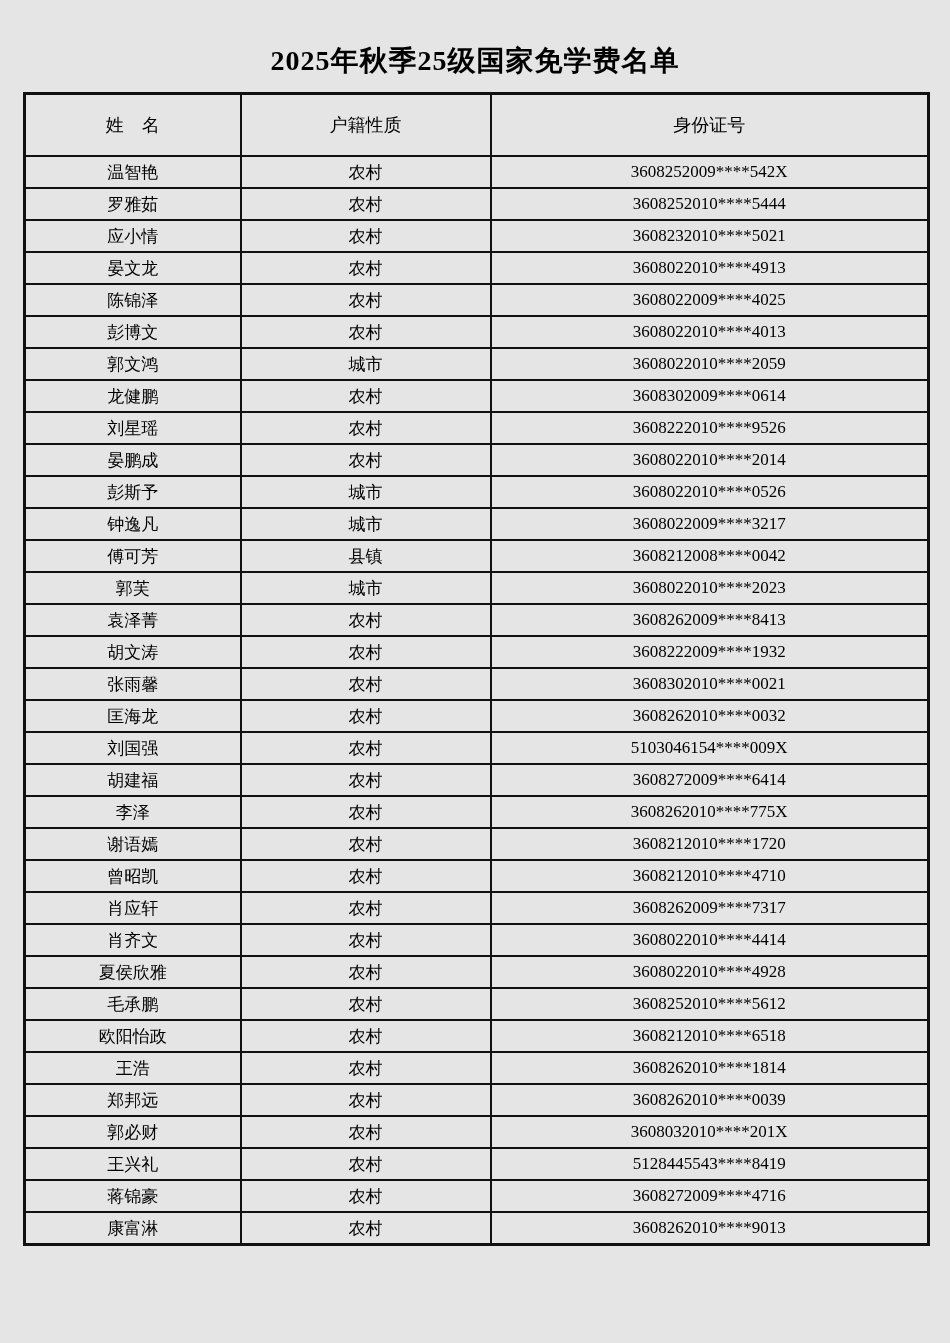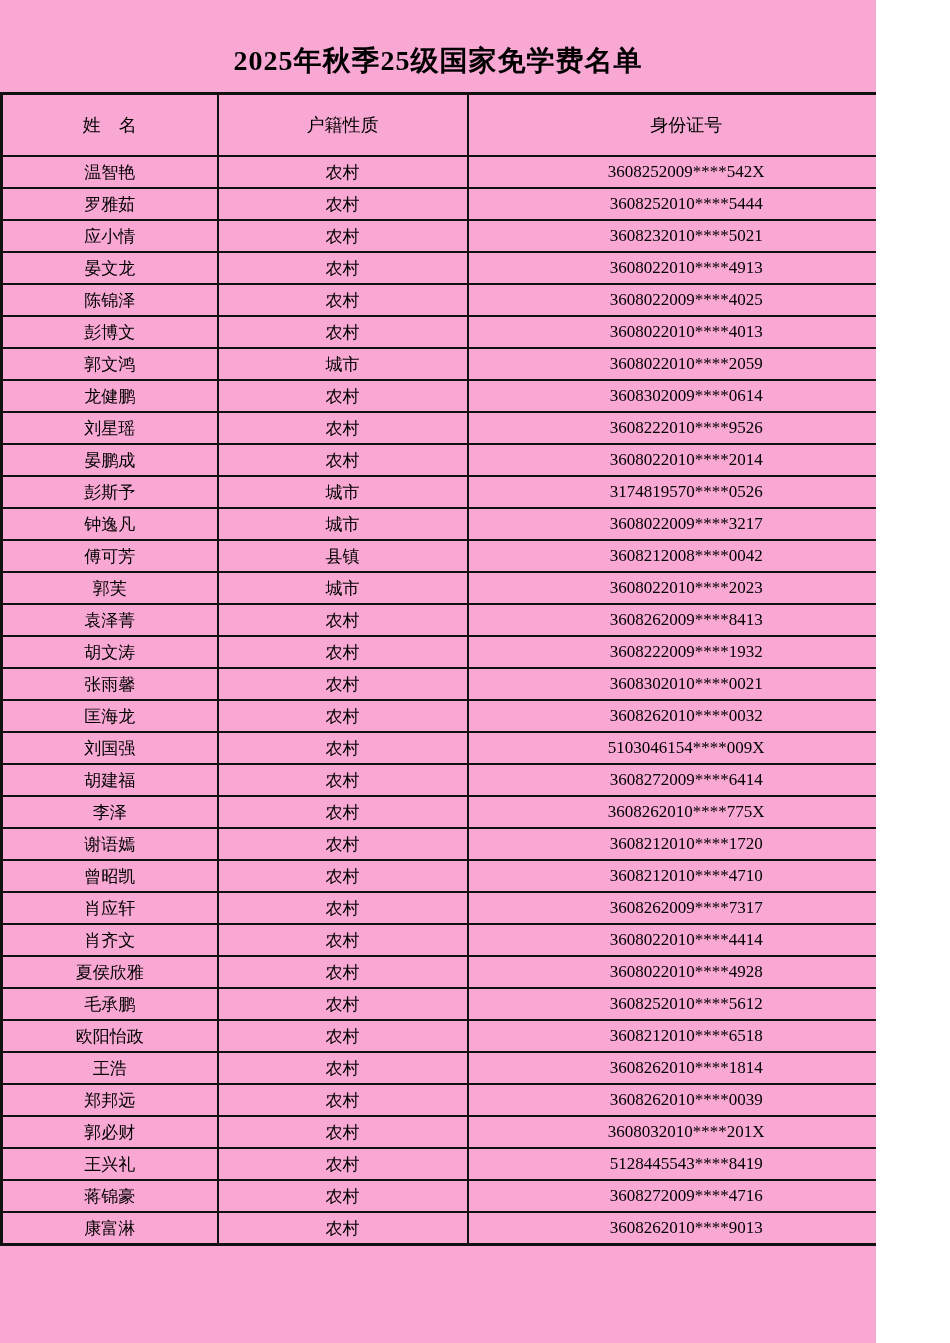--- a/index.html
+++ b/index.html
@@ -5,39 +5,40 @@
   html, body {
     margin: 0;
     padding: 0;
     background: #ffffff;
     width: 950px;
     height: 1343px;
     font-family: "Liberation Serif", "DejaVu Serif", serif;
     color: #000000;
   }
   .page {
-    width: 876px;
+    width: 950px;
     height: 1343px;
     position: relative;
-    background: #f9a8d4;
+    background: #e5e5e5;
     overflow: hidden;
   }
   .doc-title {
     margin: 0;
     padding-top: 42px;
     padding-bottom: 12px;
     text-align: center;
     font-size: 28px;
     font-weight: bold;
     letter-spacing: 1px;
   }
   table.roster {
     border-collapse: collapse;
     table-layout: fixed;
     width: 904px;
+    margin-left: 23px;
     border: 3px solid #111111;
   }
   table.roster th,
   table.roster td {
     border: 2px solid #111111;
     text-align: center;
     vertical-align: middle;
     font-size: 17px;
     font-weight: normal;
     padding: 0;
@@ -133,21 +134,21 @@
 
   <tr>
     <td>晏鹏成</td>
     <td>农村</td>
     <td>3608022010****2014</td>
   </tr>
 
   <tr>
     <td>彭斯予</td>
     <td>城市</td>
-    <td>3174819570****0526</td>
+    <td>3608022010****0526</td>
   </tr>
 
   <tr>
     <td>钟逸凡</td>
     <td>城市</td>
     <td>3608022009****3217</td>
   </tr>
 
   <tr>
     <td>傅可芳</td>

